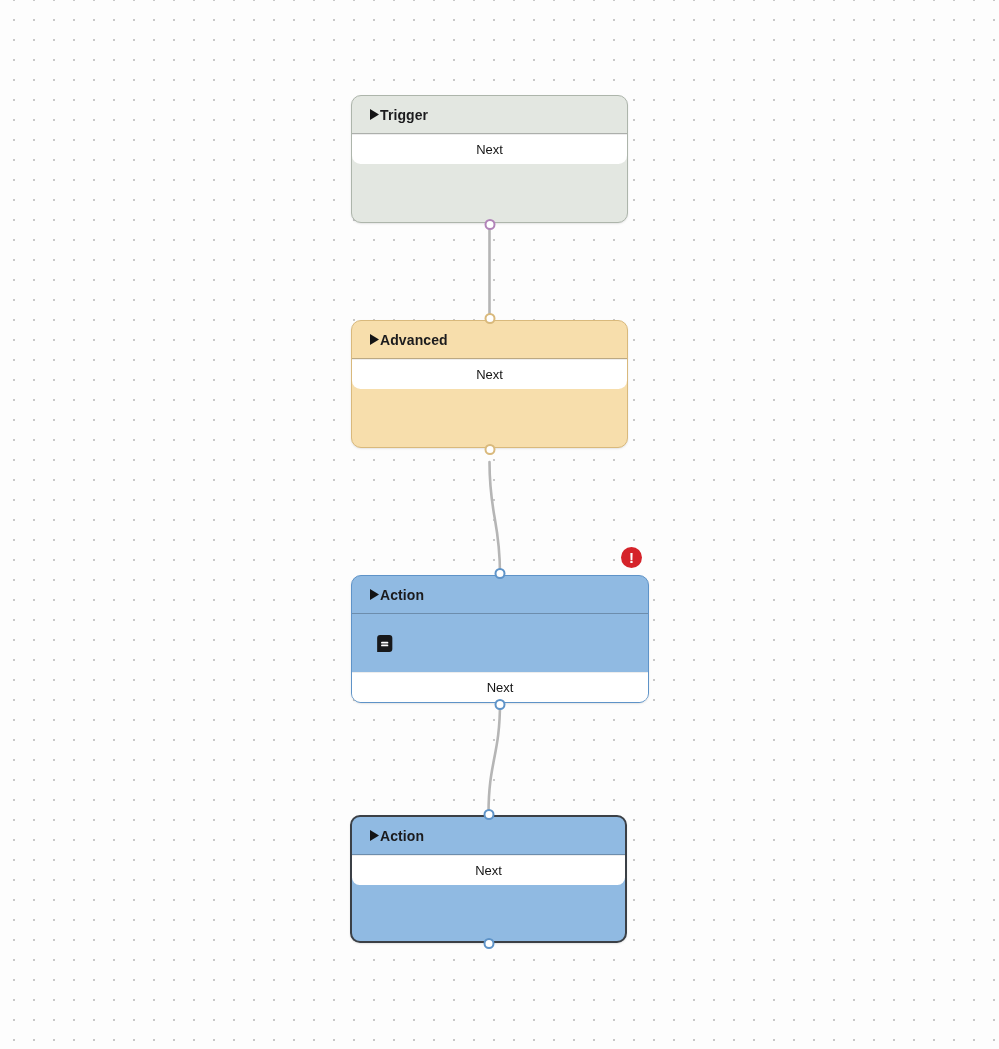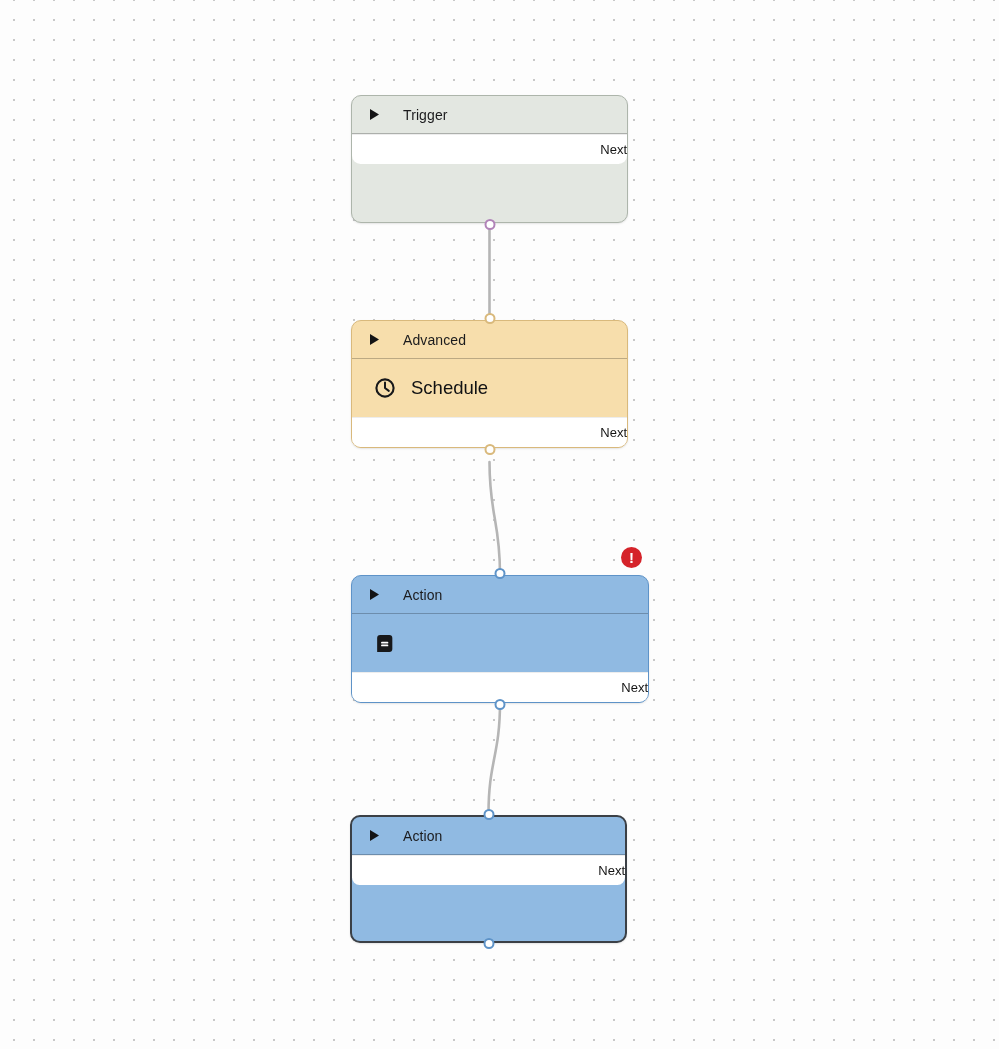--- a/index.html
+++ b/index.html
@@ -29,39 +29,39 @@
     border-radius:10px;
     display:flex; flex-direction:column;
     box-shadow:0 1px 2px rgba(0,0,0,0.10);
   }
   .node--trigger  { left:351px; top:95px;  width:277px; height:128px; }
   .node--advanced { left:351px; top:320px; width:277px; height:128px; }
   .node--action1  { left:351px; top:575px; width:298px; height:128px; }
   .node--action2  { left:350px; top:815px; width:277px; height:128px; border-width:2px; }
   .node__header {
     height:38px; flex:0 0 auto;
-    display:flex; align-items:center; gap:24px;
+    display:flex; align-items:center; gap:1px;
     padding:0 18px;
     border-bottom:1px solid rgba(0,0,0,0.24);
-    font-size:14px; font-weight:400; letter-spacing:0.1px;
+    font-size:14px; font-weight:700; letter-spacing:0.1px;
   }
   .tri { display:flex; align-items:center; }
   .node__body {
     flex:1 1 auto;
     display:flex; align-items:center; gap:15px;
     padding:0 22px;
     font-size:18.5px; font-weight:400; color:#101113;
   }
   .node__icon { display:flex; align-items:center; flex:0 0 auto; }
   .node__footer {
     height:30px; flex:0 0 auto;
     background:#ffffff;
     border-top:1px solid rgba(0,0,0,0.07);
     border-radius:0 0 8.5px 8.5px;
-    display:flex; align-items:center; justify-content:flex-end;
+    display:flex; align-items:center; justify-content:center;
     font-size:13px; color:#141414;
   }
   .node--action2 .node__footer { border-radius:0 0 7.5px 7.5px; }
   .port {
     position:absolute; left:50%; transform:translateX(-50%);
     width:11px; height:11px; border-radius:50%;
     background:#ffffff; border:2.6px solid var(--border,#999);
     z-index:3;
   }
   .port--in  { top:-8px;    border-color:var(--port-in,  var(--border)); }
@@ -103,29 +103,20 @@
 
   <div class="node node--advanced" style="--bg: #f7deac; --border: #d9b97c; --port-in: #d9b97c; --port-out: #d9b97c;">
     <div class="node__header">
       <span class="tri">
         <svg width="9" height="11" viewBox="0 0 9 11">
             <polygon points="0,0 9,5.5 0,11" fill="#141415"></polygon>
           </svg>
       </span>
       <span>Advanced</span>
     </div>
-    <div class="node__body">
-      <span class="node__icon">
-        <svg width="22" height="22" viewBox="0 0 22 22">
-          <circle cx="11" cy="11" r="8.6" fill="none" stroke="#17181a" stroke-width="2.1"></circle>
-          <path d="M11 11 V5.6 M11 11 L14.8 13.9" fill="none" stroke="#17181a" stroke-width="2" stroke-linecap="round"></path>
-        </svg>
-      </span>
-      <span>Schedule</span>
-    </div>
     <div class="node__footer">
       <span>Next</span>
     </div>
     <span class="port port--in"></span>
     <span class="port port--out"></span>
   </div>
 
   <div class="node node--action1" style="--bg: #90bae2; --border: #5e93c8; --port-in: #5e93c8; --port-out: #5e93c8;">
     <span class="error-badge">!</span>
     <div class="node__header">

